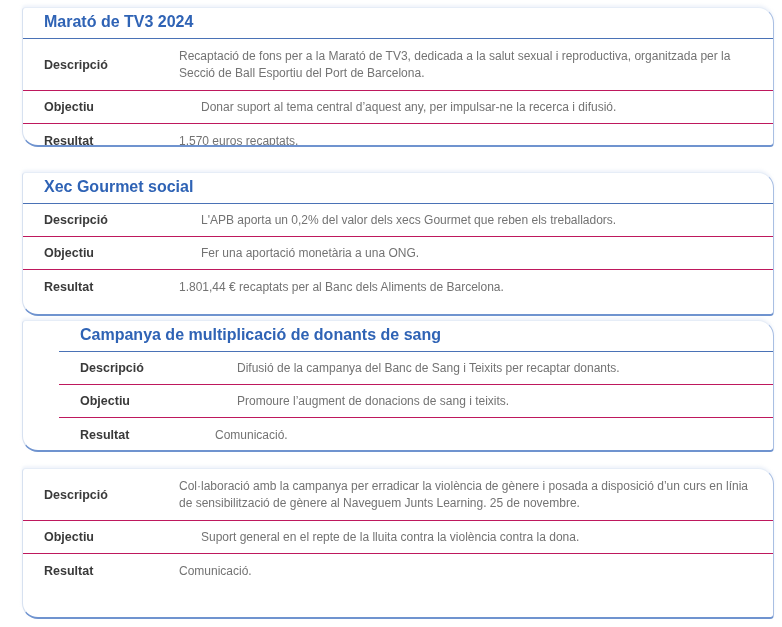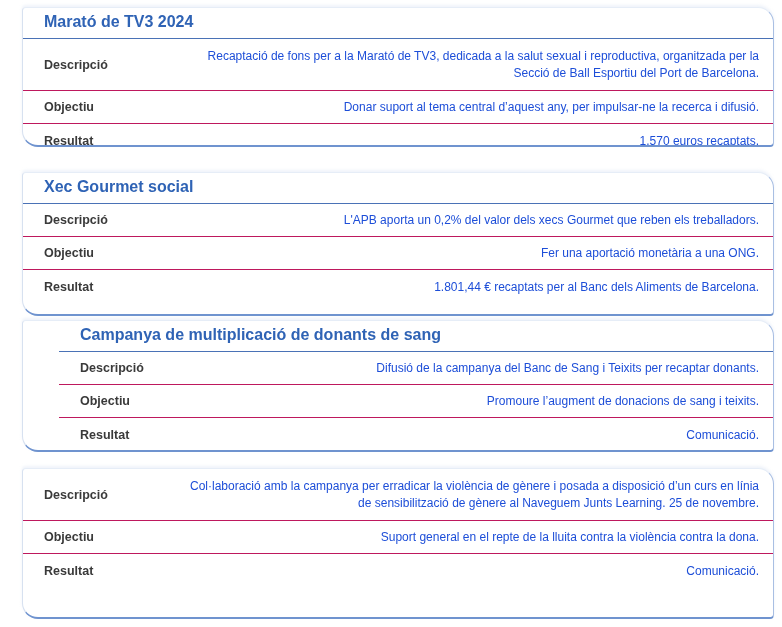--- a/index.html
+++ b/index.html
@@ -25,23 +25,23 @@
   .card-title {
     height: 30px; line-height: 28px; padding-left: 21px;
     color: #2f63b5; font-weight: bold; font-size: 16px;
     border-bottom: 1px solid #4a72b6;
     white-space: nowrap;
   }
   .row { display: flex; border-bottom: 1px solid #be185d; align-items: center; }
   .row:last-child { border-bottom: none; }
   .row-label { width: 135px; flex: 0 0 135px; padding-left: 21px;
                color: #3a3a3a; font-weight: bold; font-size: 12.5px; }
-  .row-value { flex: 1; color: #1d4ed8; font-size: 12px; line-height: 17px; padding-right: 14px; text-align: right; }
+  .row-value { flex: 1; color: #737373; font-size: 12px; line-height: 17px; padding-right: 14px; }
   .h1 { height: 51px; }
-  .h2 { height: 32px; }
+  .h2 { height: 32px; gap: 22px; }
   .h3 { height: 34px; }
 </style>
 </head>
 <body>
 
 <div class="card" style="top:7px; height:140px;">
   <div class="card-title">Marató de TV3 2024</div>
   <div class="row h1">
     <div class="row-label">Descripció</div>
     <div class="row-value">Recaptació de fons per a la Marató de TV3, dedicada a la salut sexual i reproductiva, organitzada per la  Secció de Ball Esportiu del Port de Barcelona.</div>

